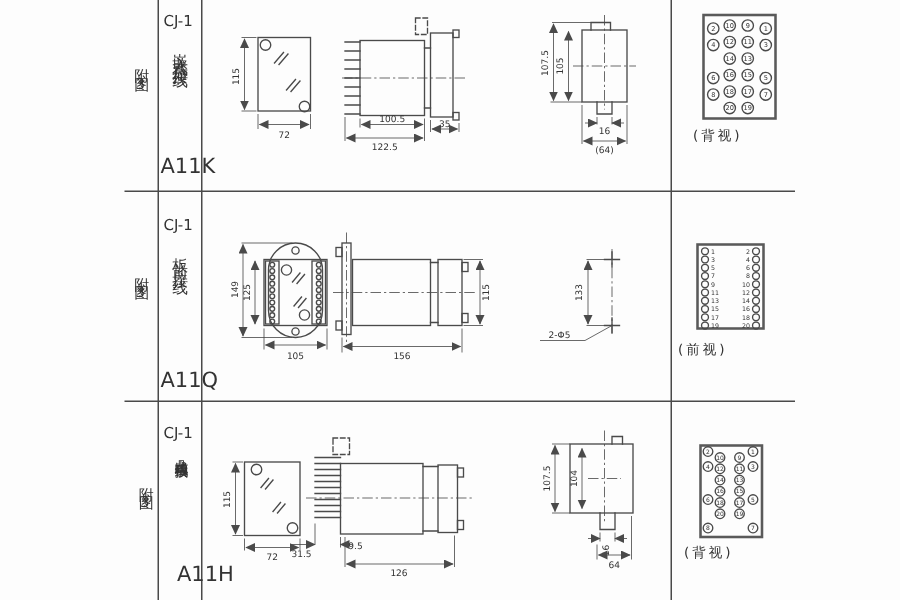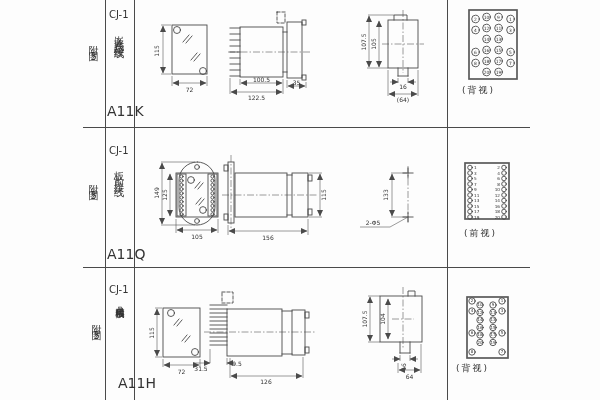--- a/index.html
+++ b/index.html
@@ -147,21 +147,21 @@
     <circle cx="23.5" cy="64" r="3.8" class="ln"></circle>
       <text x="23.5" y="65.6" class="tnum">20</text>
     <circle cx="35.5" cy="64" r="3.8" class="ln"></circle>
       <text x="35.5" y="65.6" class="tnum">19</text>
   </svg>
 
   <div class="vtext vfig" style="left:88px;top:176px">附图3</div>
   <div class="model" style="left:109px;top:145px">CJ-1</div>
   <div class="vtext vmount2" style="left:114px;top:163px">板前接线</div>
   <div class="code" style="left:107px;top:246px">A11Q</div>
-  <div class="viewlbl" style="left:464px;top:227px">(前视)</div>
+  <div class="viewlbl" style="left:452px;top:227px">(前视)</div>
 
   <svg class="draw" style="left:155px;top:155px" width="115" height="95">
     <rect x="24" y="7" width="36" height="63" rx="18" class="ln"></rect>
     <rect x="21" y="18" width="42" height="44" class="ln"></rect>
     <rect x="22" y="19" width="9" height="42" class="ln"></rect>
     <rect x="53" y="19" width="9" height="42" class="ln"></rect>
     <g class="ln">
       <circle cx="26.5" cy="21.5" r="1.6"></circle>
         <circle cx="26.5" cy="25.7" r="1.6"></circle>
         <circle cx="26.5" cy="29.9" r="1.6"></circle>

